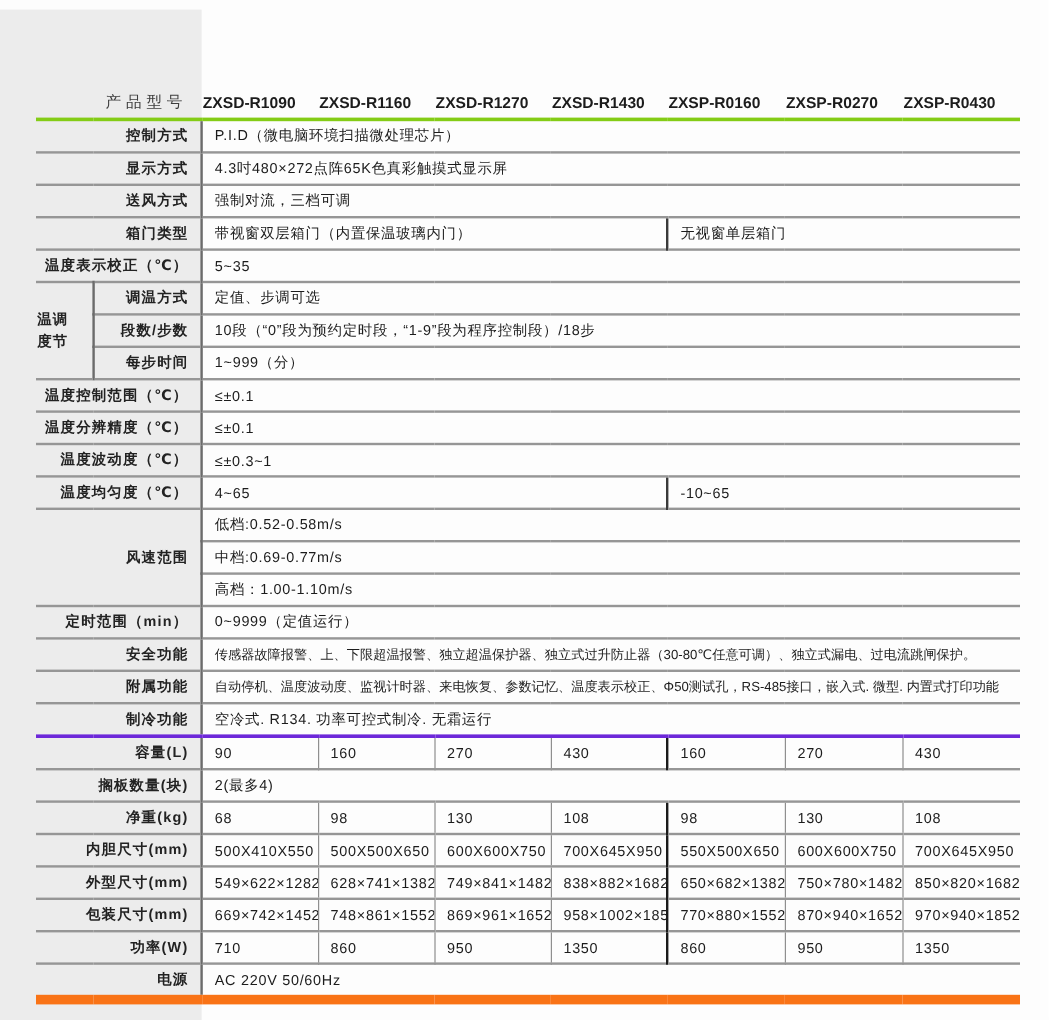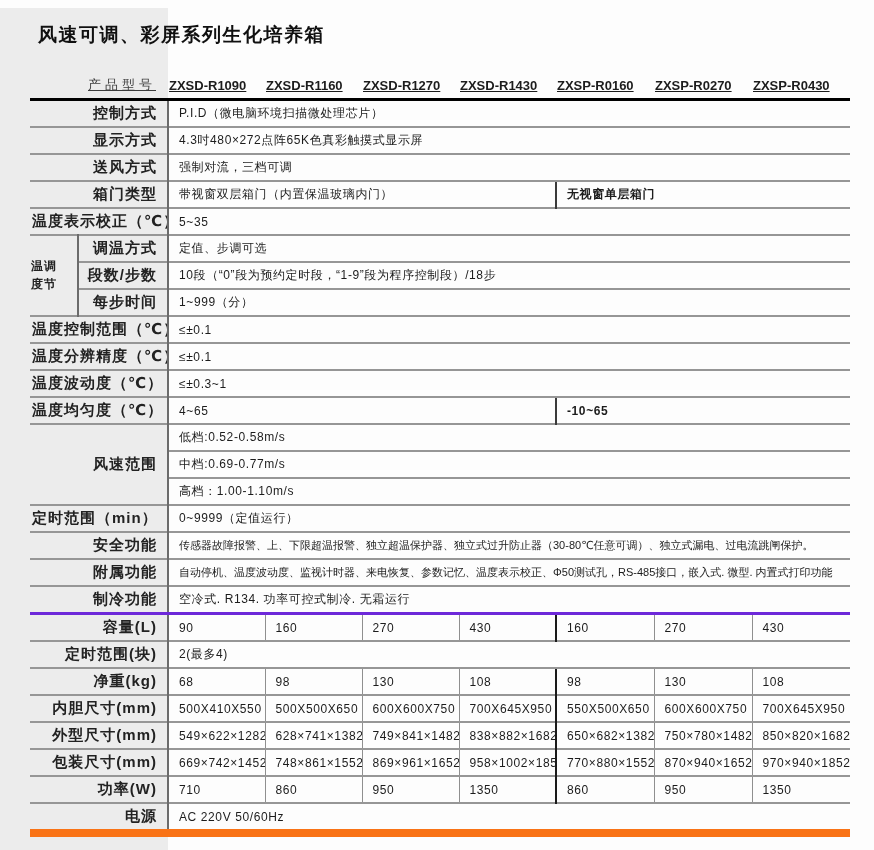--- a/index.html
+++ b/index.html
@@ -13,50 +13,49 @@
   .page-title{
     position:absolute;left:38px;top:22px;margin:0;
     font-size:19px;font-weight:bold;color:#101010;letter-spacing:1.5px;white-space:nowrap;
   }
   table.spec{
     position:absolute;left:30px;top:72px;width:820px;
     border-collapse:collapse;table-layout:fixed;
     font-size:12px;
   }
   td{vertical-align:middle;overflow:hidden;}
-  thead td{height:24px;border-bottom:3px solid #000000;text-decoration:underline;}
+  thead td{height:24px;border-bottom:3px solid #84cc16;}
   .hlabel{text-align:right;padding-right:12px;font-size:13px;color:#3d3d3d;letter-spacing:4px;white-space:nowrap;}
   .model{text-align:left;font-weight:bold;font-size:13px;white-space:nowrap;letter-spacing:0;}
   tbody td{height:25px;border-top:2px solid #969696;}
   tbody tr:last-child td{border-bottom:8px solid #f97316;}
   tr.section-start td{border-top:3px solid #6d28d9;}
   .lab{
-    text-align:right;padding:0 10px 0 2px;font-weight:bold;font-size:15px;color:#222;
+    text-align:right;padding:0 10px 0 2px;font-weight:bold;font-size:12px;color:#222;
     border-right:2px solid #6b6b6b;letter-spacing:1px;white-space:nowrap;
   }
   .glab{
     text-align:left;font-weight:bold;font-size:12px;color:#222;
     border-right:2px solid #6b6b6b;line-height:1.45;letter-spacing:1px;
   }
   .glab span{display:block;}
   .val{
     text-align:left;padding:0 6px 0 10px;font-size:12px;color:#1c1c1c;
     letter-spacing:0.6px;white-space:nowrap;background:#fff0;
   }
   .long{font-size:11px;letter-spacing:0;}
-  .split2{border-left:2px solid #3a3a3a;font-weight:bold;}
+  .split2{border-left:2px solid #3a3a3a;}
   .vline{border-left:1px solid #8f8f8f;}
   .vline-dark{border-left:2px solid #1a1a1a;}
 </style>
 </head>
 <body>
 
 <div class="stage">
   <div class="gray-band"></div>
-  <h1 class="page-title">风速可调、彩屏系列生化培养箱</h1>
 
   <table class="spec">
     <colgroup>
       <col style="width:48px">
         <col style="width:90px">
       <col style="width:97px">
         <col style="width:97px">
         <col style="width:97px">
         <col style="width:97px">
       <col style="width:98px">
@@ -161,21 +160,21 @@
           <td class="lab" colspan="2">容量(L)</td>
           <td class="val">90</td>
           <td class="val vline">160</td>
           <td class="val vline">270</td>
           <td class="val vline">430</td>
           <td class="val vline-dark">160</td>
           <td class="val vline">270</td>
           <td class="val vline">430</td>
         </tr>
         <tr>
-          <td class="lab" colspan="2">定时范围(块)</td>
+          <td class="lab" colspan="2">搁板数量(块)</td>
           <td class="val" colspan="7">2(最多4)</td>
         </tr>
         <tr>
           <td class="lab" colspan="2">净重(kg)</td>
           <td class="val">68</td>
           <td class="val vline">98</td>
           <td class="val vline">130</td>
           <td class="val vline">108</td>
           <td class="val vline-dark">98</td>
           <td class="val vline">130</td>

